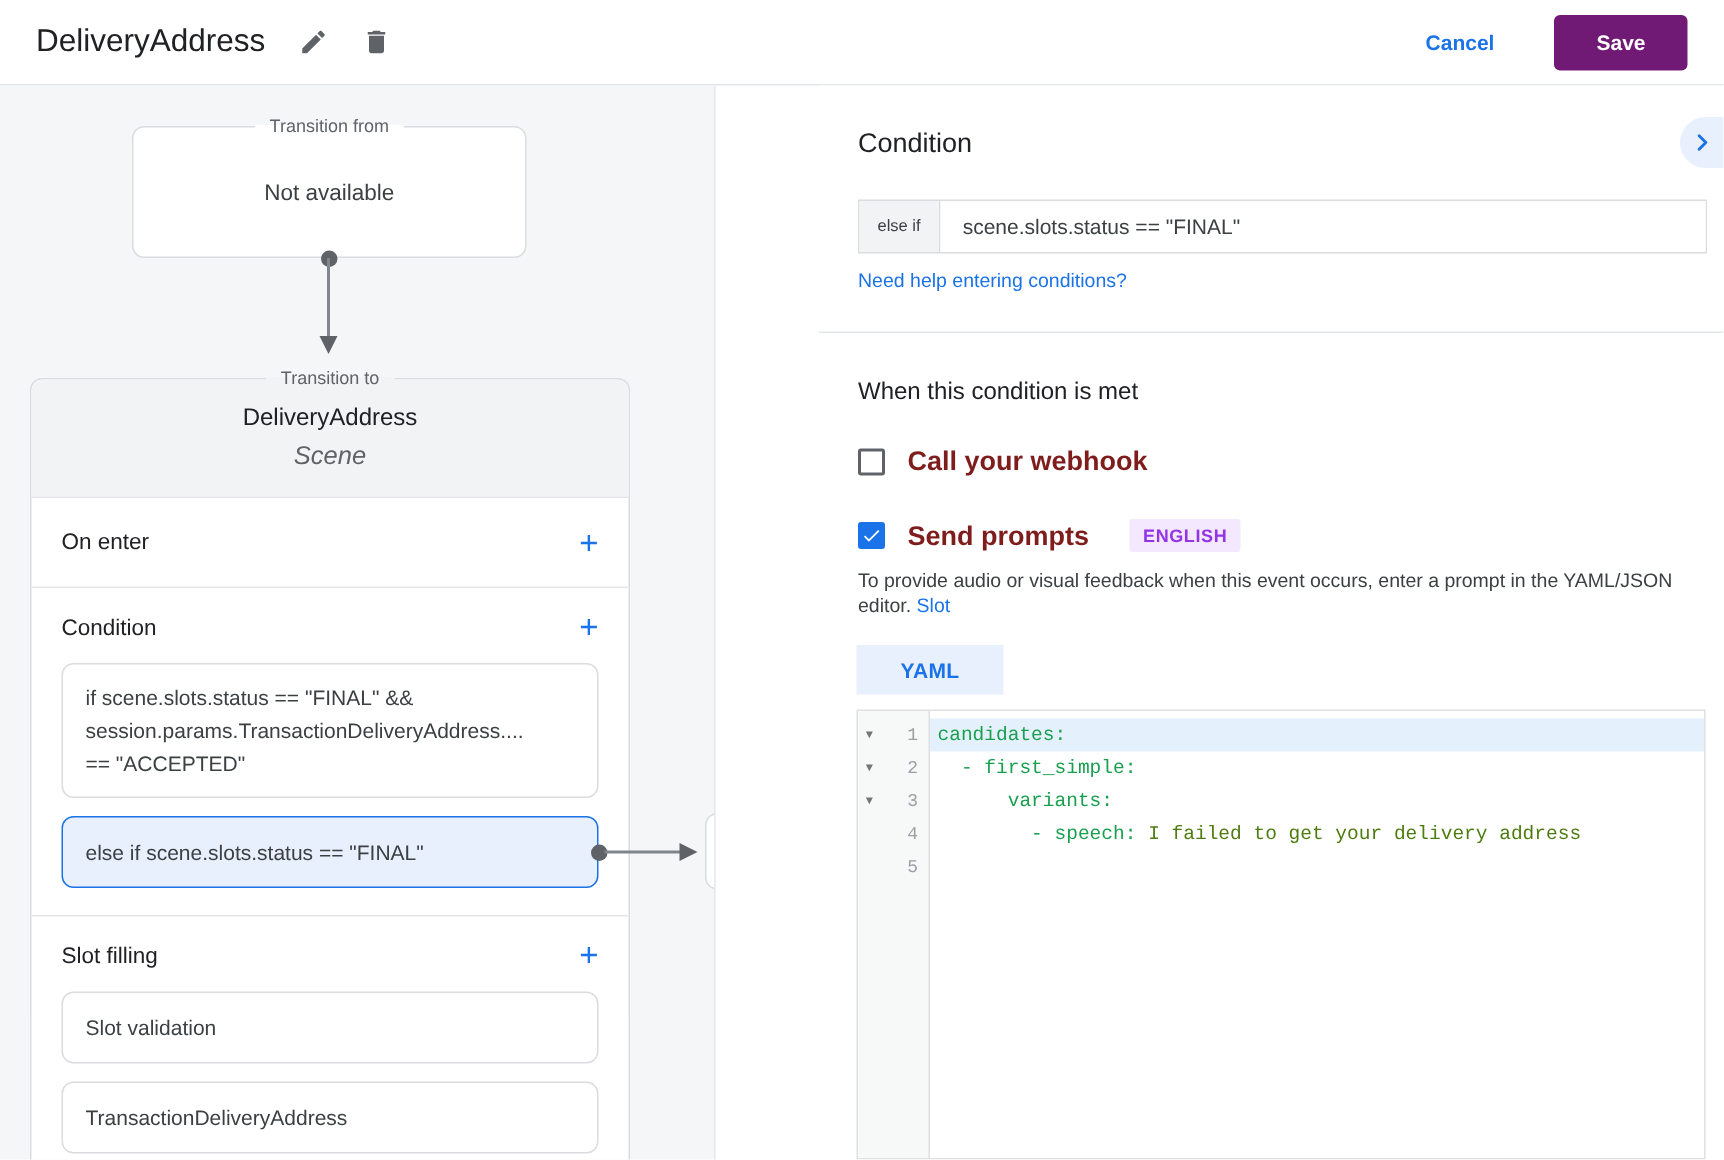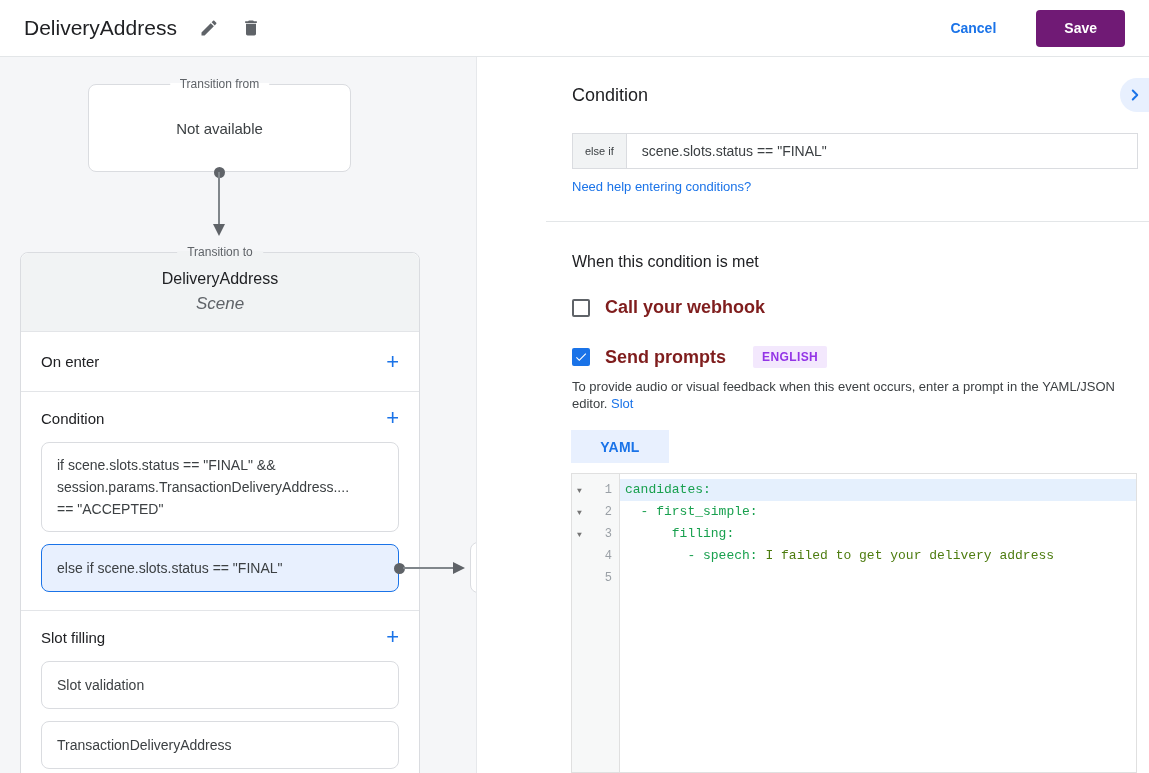--- a/index.html
+++ b/index.html
@@ -237,18 +237,18 @@
           <span class="lnum">4</span>
         </div>
       <div class="gut-row">
           <span class="fold"></span>
           <span class="lnum">5</span>
         </div>
     </div>
     <div class="code">
       <div class="code-line active"><span class="tok-key">candidates:</span></div>
       <div class="code-line"><span class="tok-key">  - first_simple:</span></div>
-      <div class="code-line"><span class="tok-key">      filling:</span></div>
+      <div class="code-line"><span class="tok-key">      variants:</span></div>
       <div class="code-line"><span class="tok-key">        - speech:</span><span class="tok-plain"> I failed to get your delivery address</span></div>
       <div class="code-line"><span class="tok-key"></span></div>
     </div>
   </div>
 </div>
 
 </body></html>

